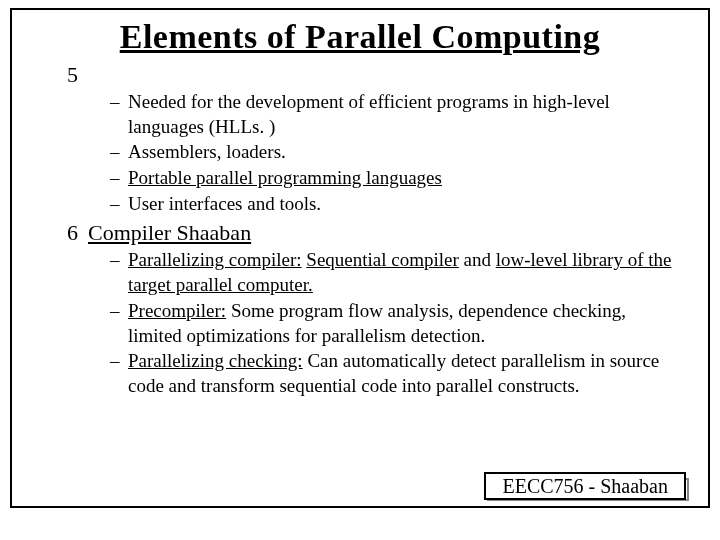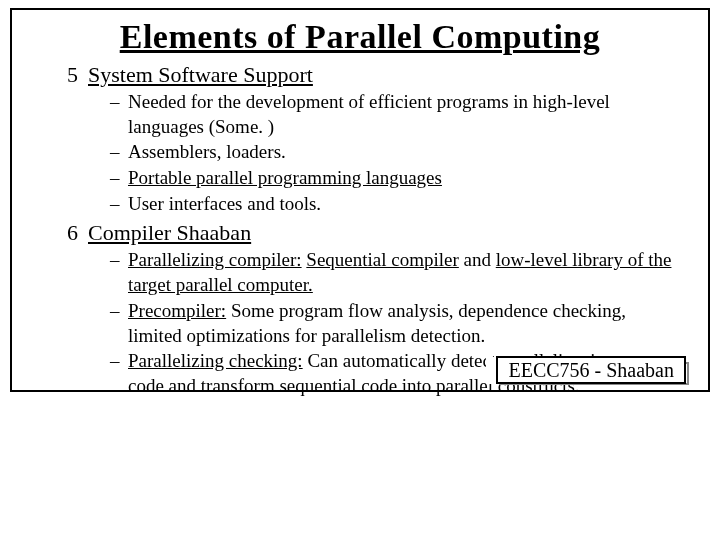--- a/index.html
+++ b/index.html
@@ -6,21 +6,21 @@
   body {
     width: 720px;
     height: 540px;
     background: #fff;
     font-family: "Times New Roman", Times, serif;
     color: #000;
     position: relative;
   }
   .slide {
     width: 700px;
-    height: 384px;
+    height: 500px;
     margin: 8px 10px;
     border: 2px solid #000;
     position: relative;
     padding: 8px 18px 10px 18px;
   }
   .title {
     font-size: 34px;
     font-weight: bold;
     text-align: center;
     text-decoration: underline;
@@ -79,40 +79,39 @@
     position: absolute;
     top: 3px; left: 3px;
     width: 100%; height: 100%;
     border: 2px solid #888;
     z-index: 0;
   }
   .footer-box {
     position: relative;
     border: 2px solid #000;
     background: #fff;
-    padding: 1px 10px;
+    padding: 1px 16px;
     z-index: 1;
   }
 </style>
 </head>
 <body>
 
 <div class="slide">
 
   <div class="title">Elements of Parallel Computing</div>
 
   <div class="section">
     <div class="section-head">
       <span class="section-num">5</span>
-      <span class="section-label">System Software Support</span>
     </div>
     <div class="sublist">
       <div class="sub-item">
         <span class="dash">–</span>
-        <span class="sub-text">Needed for the development of efficient programs in high-level languages (Some. )</span>
+        <span class="sub-text">Needed for the development of efficient programs in high-level languages (HLLs. )</span>
       </div>
       <div class="sub-item">
         <span class="dash">–</span>
         <span class="sub-text">Assemblers, loaders.</span>
       </div>
       <div class="sub-item">
         <span class="dash">–</span>
         <span class="sub-text"><span class="u">Portable parallel programming languages</span></span>
       </div>
       <div class="sub-item">

